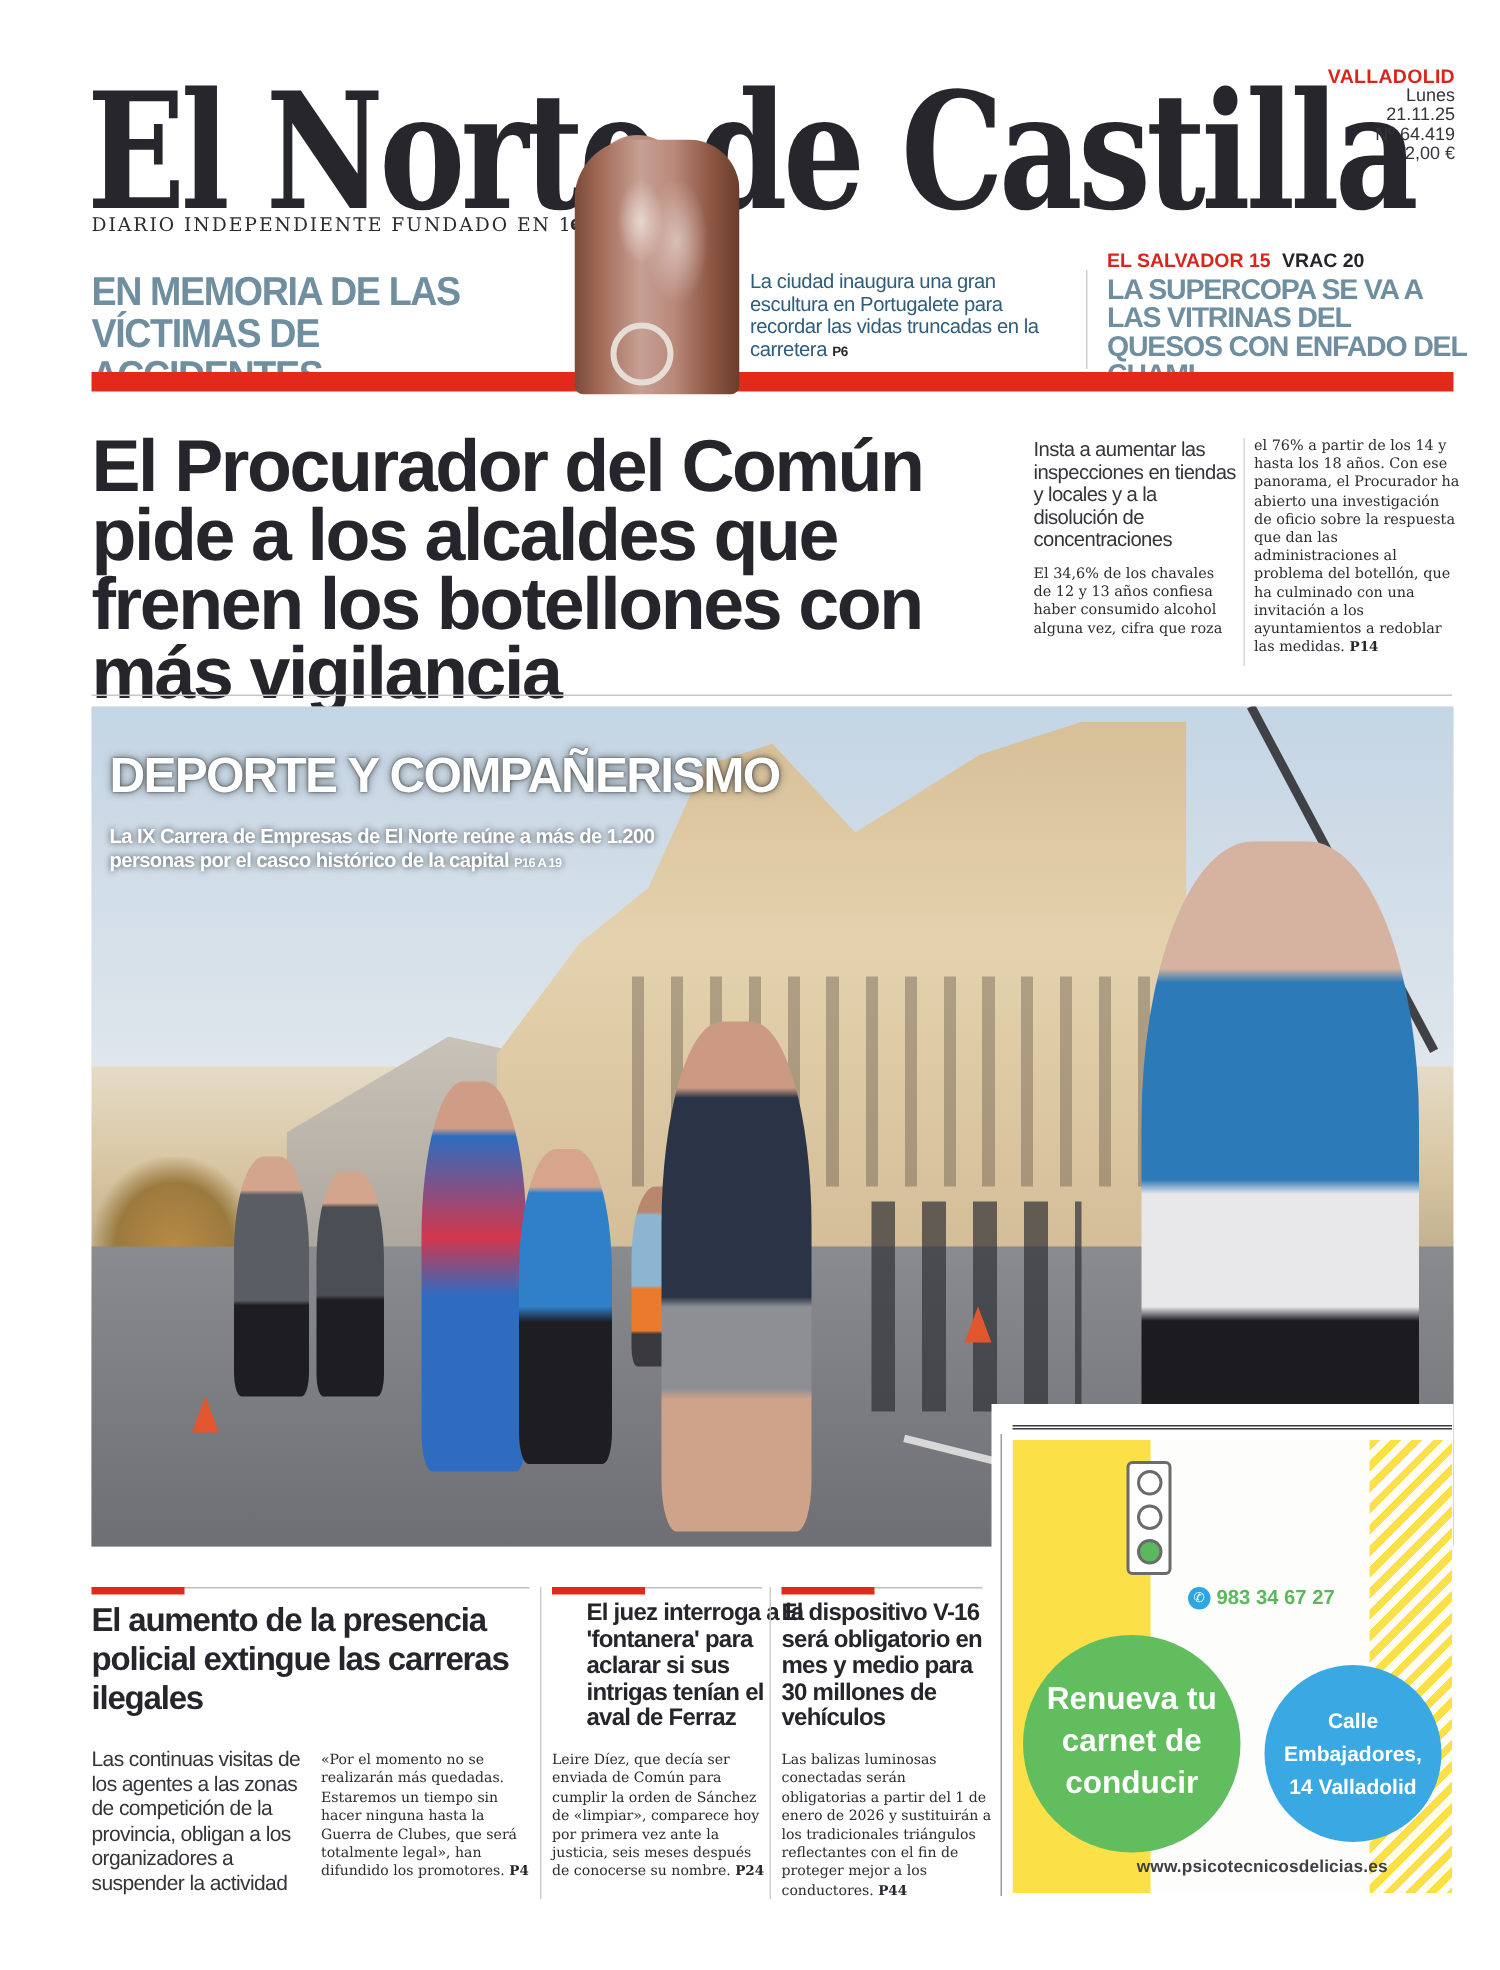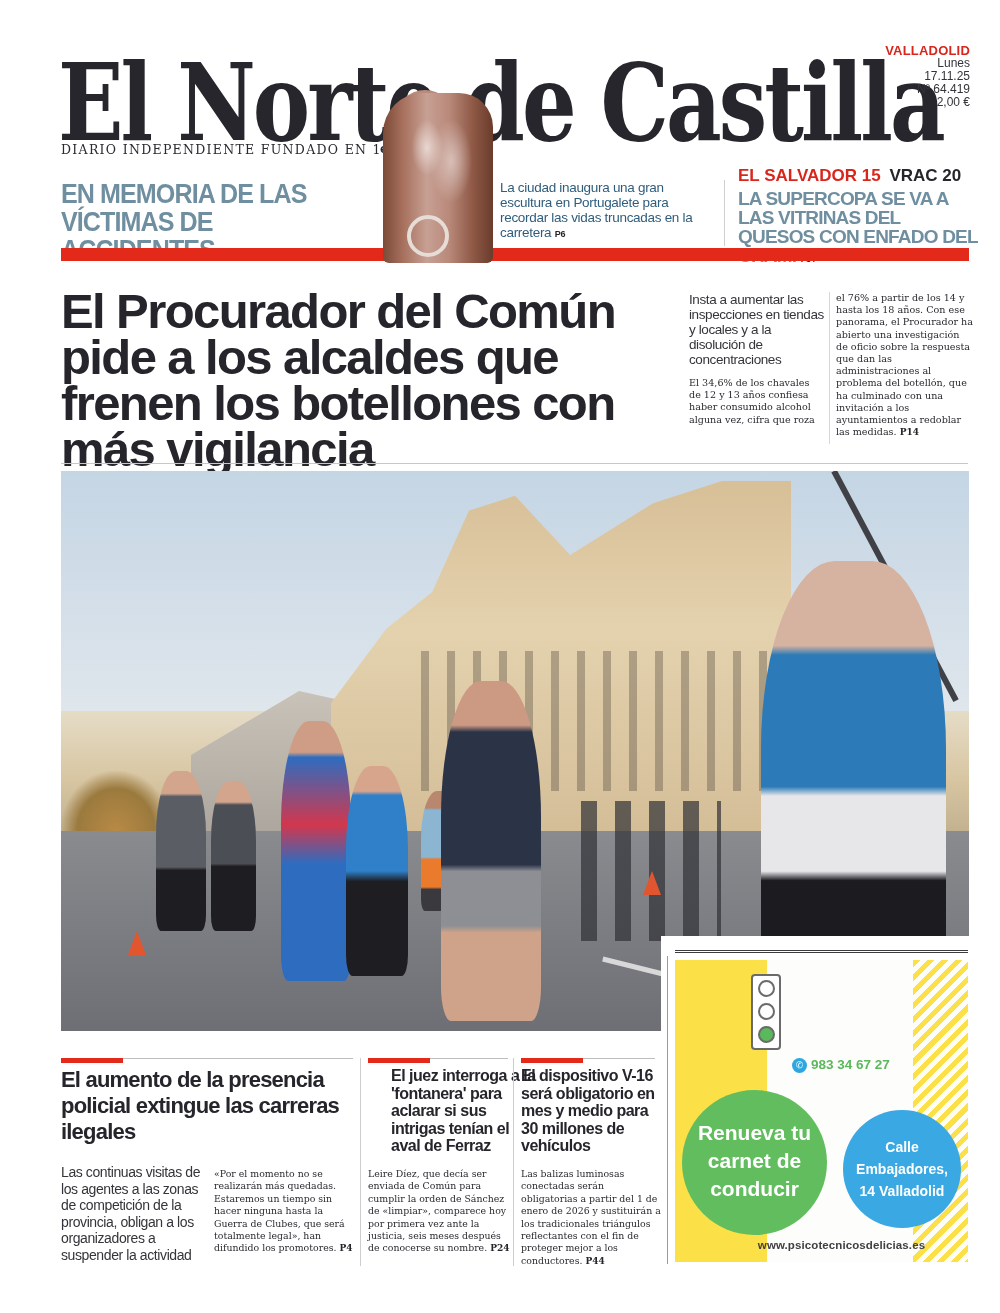--- a/index.html
+++ b/index.html
@@ -52,21 +52,21 @@
   }
   .teaser-memoria-sub {
     position: absolute; left: 500px; top: 180px; width: 200px;
     font-size: 13.5px; line-height: 15px; color: #2f5d7c; letter-spacing: -0.3px;
   }
   .page-ref { font-weight: bold; font-size: 9px; color: #25252b; }
   .vdivider-teaser {
     position: absolute; left: 724px; top: 180px; width: 1px; height: 66px; background: #cfcfcf;
   }
   .teaser-sport { position: absolute; left: 738px; top: 166px; width: 240px; }
-  .teaser-sport-score { font-weight: bold; font-size: 17px; color: #d9261c; }
+  .teaser-sport-score { font-weight: bold; font-size: 13px; color: #d9261c; }
   .teaser-sport-score .away { color: #25252b; margin-left: 4px; }
   .teaser-sport-title {
     font-weight: bold; font-size: 19px; line-height: 19px; color: #6f8fa1; margin-top: 3px;
     letter-spacing: -0.8px;
   }
   .red-bar { position: absolute; left: 61px; top: 248px; width: 908px; height: 13px; background: #e32a1a; }
 
   
   .lead-headline {
     position: absolute; left: 61px; top: 288px; width: 620px;
@@ -197,21 +197,21 @@
 <div class="masthead-title">El Norte de Castilla</div>
 <div class="masthead-tagline">DIARIO INDEPENDIENTE FUNDADO EN 1854</div>
 <div class="masthead-web">e                 la.es</div>
 
 <div class="sculpture-top"></div>
 <div class="sculpture"></div>
 
 <div class="edition-box">
   <div class="edition-city">VALLADOLID</div>
   <div class="edition-line">Lunes</div>
-  <div class="edition-line">17.11.25</div>
+  <div class="edition-line">21.11.25</div>
   <div class="edition-line">Nº 64.419</div>
   <div class="edition-line">2,00 €</div>
 </div>
 
 <div class="teaser-memoria">EN MEMORIA DE LAS VÍCTIMAS DE ACCIDENTES</div>
 <div class="teaser-memoria-sub">
   <span>La ciudad inaugura una gran escultura en Portugalete para recordar las vidas truncadas en la carretera</span>
   <span class="page-ref">P6</span>
 </div>
 <div class="vdivider-teaser"></div>
@@ -254,20 +254,25 @@
   <div class="cone c3"></div>
   <div class="runner r4"></div>
   <div class="runner r5"></div>
   <div class="runner r6"></div>
   <div class="runner r1"></div>
   <div class="runner r2"></div>
   <div class="runner r3"></div>
   <div class="photo-sign"></div>
   <div class="runner r-big"></div>
 
+  <div class="photo-headline">DEPORTE Y COMPAÑERISMO</div>
+  <div class="photo-sub">
+    <span>La IX Carrera de Empresas de El Norte reúne a más de 1.200 personas por el casco histórico de la capital</span>
+    <span class="page-ref">P16 A 19</span>
+  </div>
 </div>
 
 <div class="ad-frame"></div>
 <div class="ad-rule"></div>
 <div class="ad-vrule"></div>
 <div class="ad">
   <div class="ad-yellow"></div>
   <div class="ad-stripes"></div>
   <div class="ad-light">
     <div class="ad-lamp l1"></div>

